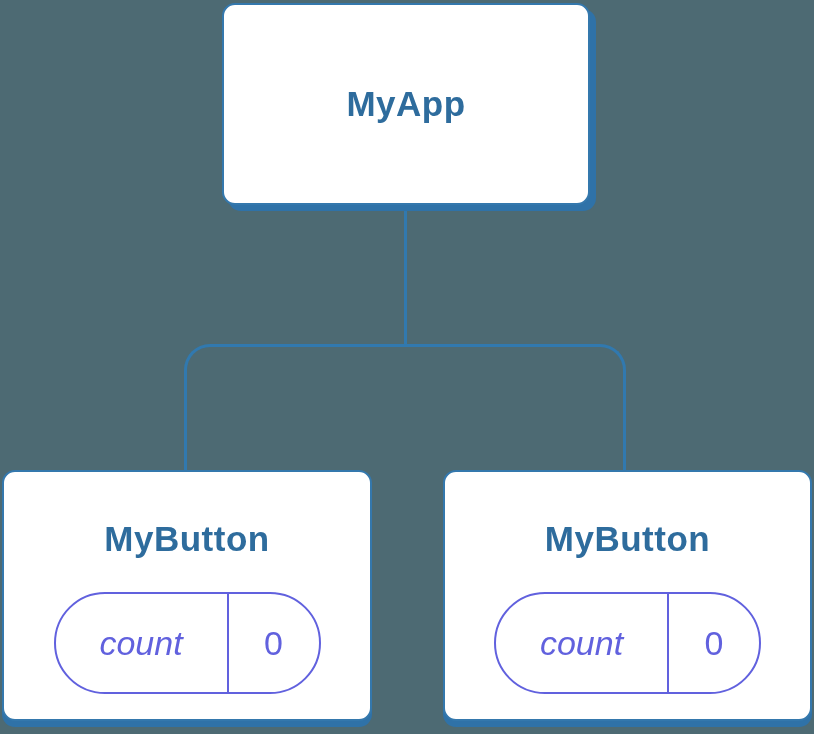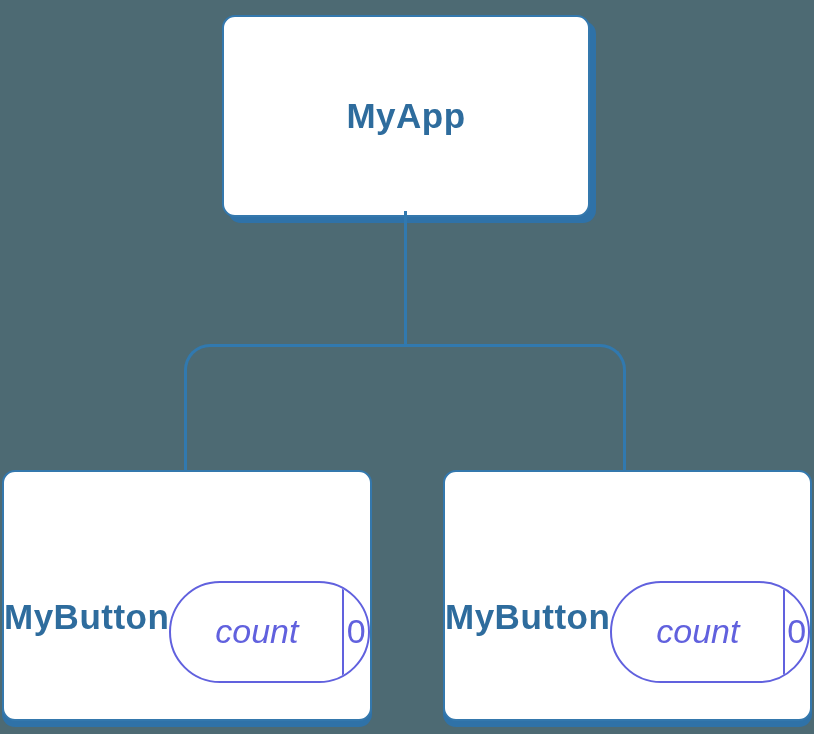--- a/index.html
+++ b/index.html
@@ -21,26 +21,26 @@
 
   .card {
     position: absolute;
     background: var(--card-background);
     border: 2px solid var(--card-border-blue);
     border-radius: 13px;
   }
   .root-card {
     left: 222px; top: 3px; width: 368px; height: 202px;
     box-shadow: 6px 6px 0 0 var(--card-shadow-blue);
-    display: flex; align-items: center; justify-content: center; margin-top: 12px;
+    display: flex; align-items: center; justify-content: center;
   }
   .child-card {
     top: 470px; width: 370px; height: 251px;
     box-shadow: 0 6px 0 0 var(--card-shadow-blue);
-    display: flex; flex-direction: row; align-items: center;
+    display: flex; flex-direction: column; align-items: center;
     padding-top: 43px;
   }
   .child-card.left  { left: 2px; }
   .child-card.right { left: 443px; width: 369px; }
 
   .node-label {
     color: var(--node-label-blue);
     font-size: 35px;
     font-weight: 600;
     letter-spacing: 0.5px;

